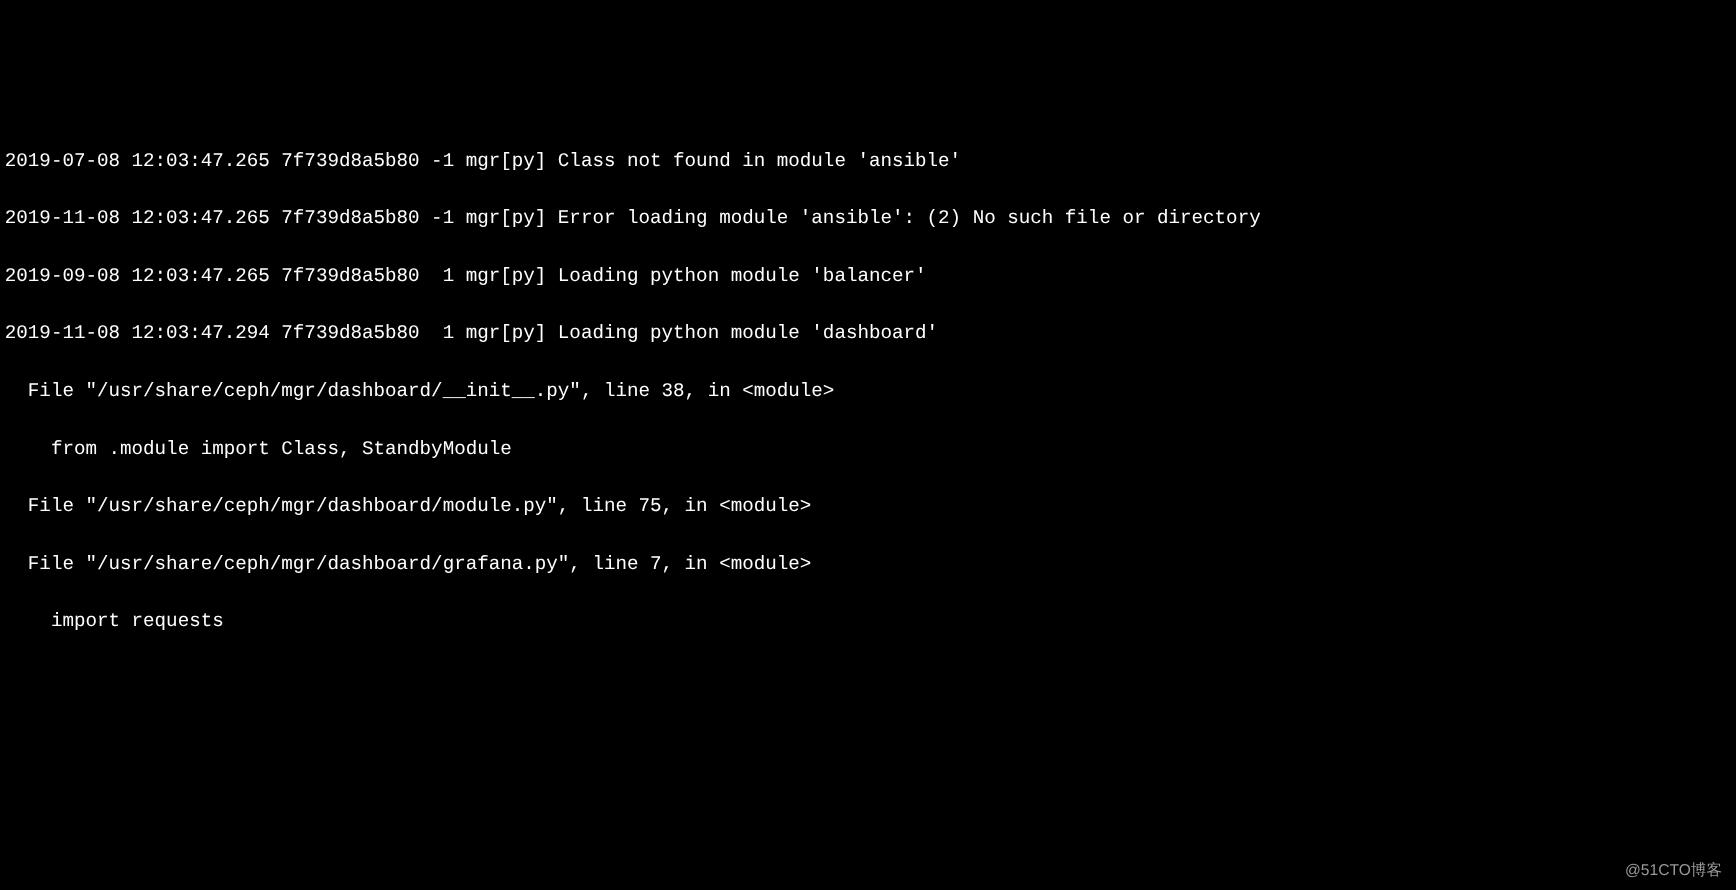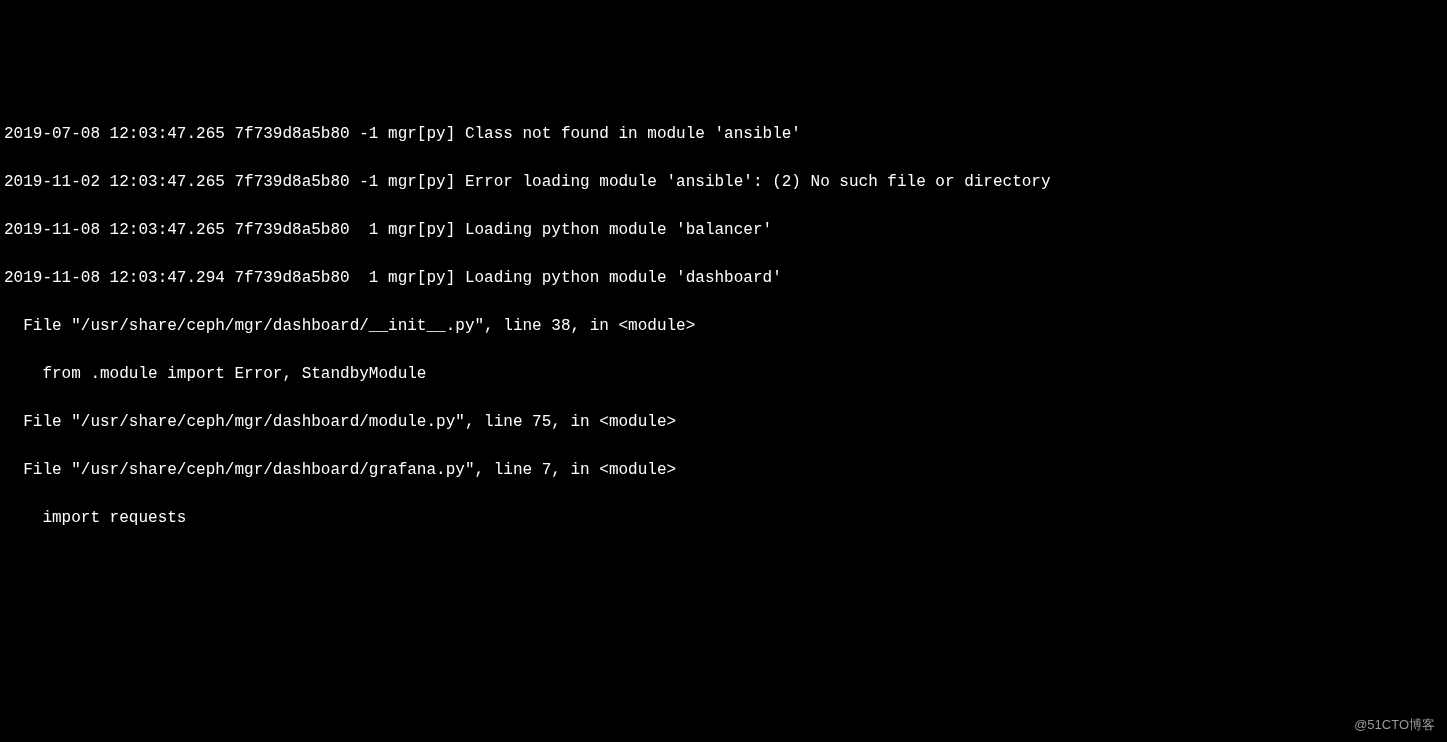--- a/index.html
+++ b/index.html
@@ -37,25 +37,25 @@
       margin-top: 24px;
     }
   </style>
 </head>
 <body>
 
 
 
 <div class="terminal-output">
 <span class="log-line">2019-07-08 12:03:47.265 7f739d8a5b80 -1 mgr[py] Class not found in module 'ansible'</span>
-<span class="log-line">2019-11-02 12:03:47.265 7f739d8a5b80 -1 mgr[py] Error loading module 'ansible': (2) No such file or directory</span>
-<span class="log-line">2019-11-08 12:03:47.265 7f739d8a5b80  1 mgr[py] Loading python module 'balancer'</span>
+<span class="log-line">2019-11-08 12:03:47.265 7f739d8a5b80 -1 mgr[py] Error loading module 'ansible': (2) No such file or directory</span>
+<span class="log-line">2019-09-08 12:03:47.265 7f739d8a5b80  1 mgr[py] Loading python module 'balancer'</span>
 <span class="log-line">2019-11-08 12:03:47.294 7f739d8a5b80  1 mgr[py] Loading python module 'dashboard'</span>
 <span class="log-line">  File "/usr/share/ceph/mgr/dashboard/__init__.py", line 38, in &lt;module&gt;</span>
-<span class="log-line">    from .module import Error, StandbyModule</span>
+<span class="log-line">    from .module import Class, StandbyModule</span>
 <span class="log-line">  File "/usr/share/ceph/mgr/dashboard/module.py", line 75, in &lt;module&gt;</span>
 <span class="log-line">  File "/usr/share/ceph/mgr/dashboard/grafana.py", line 7, in &lt;module&gt;</span>
 <span class="log-line">    import requests</span>
 
 
 
 
 
 
 

